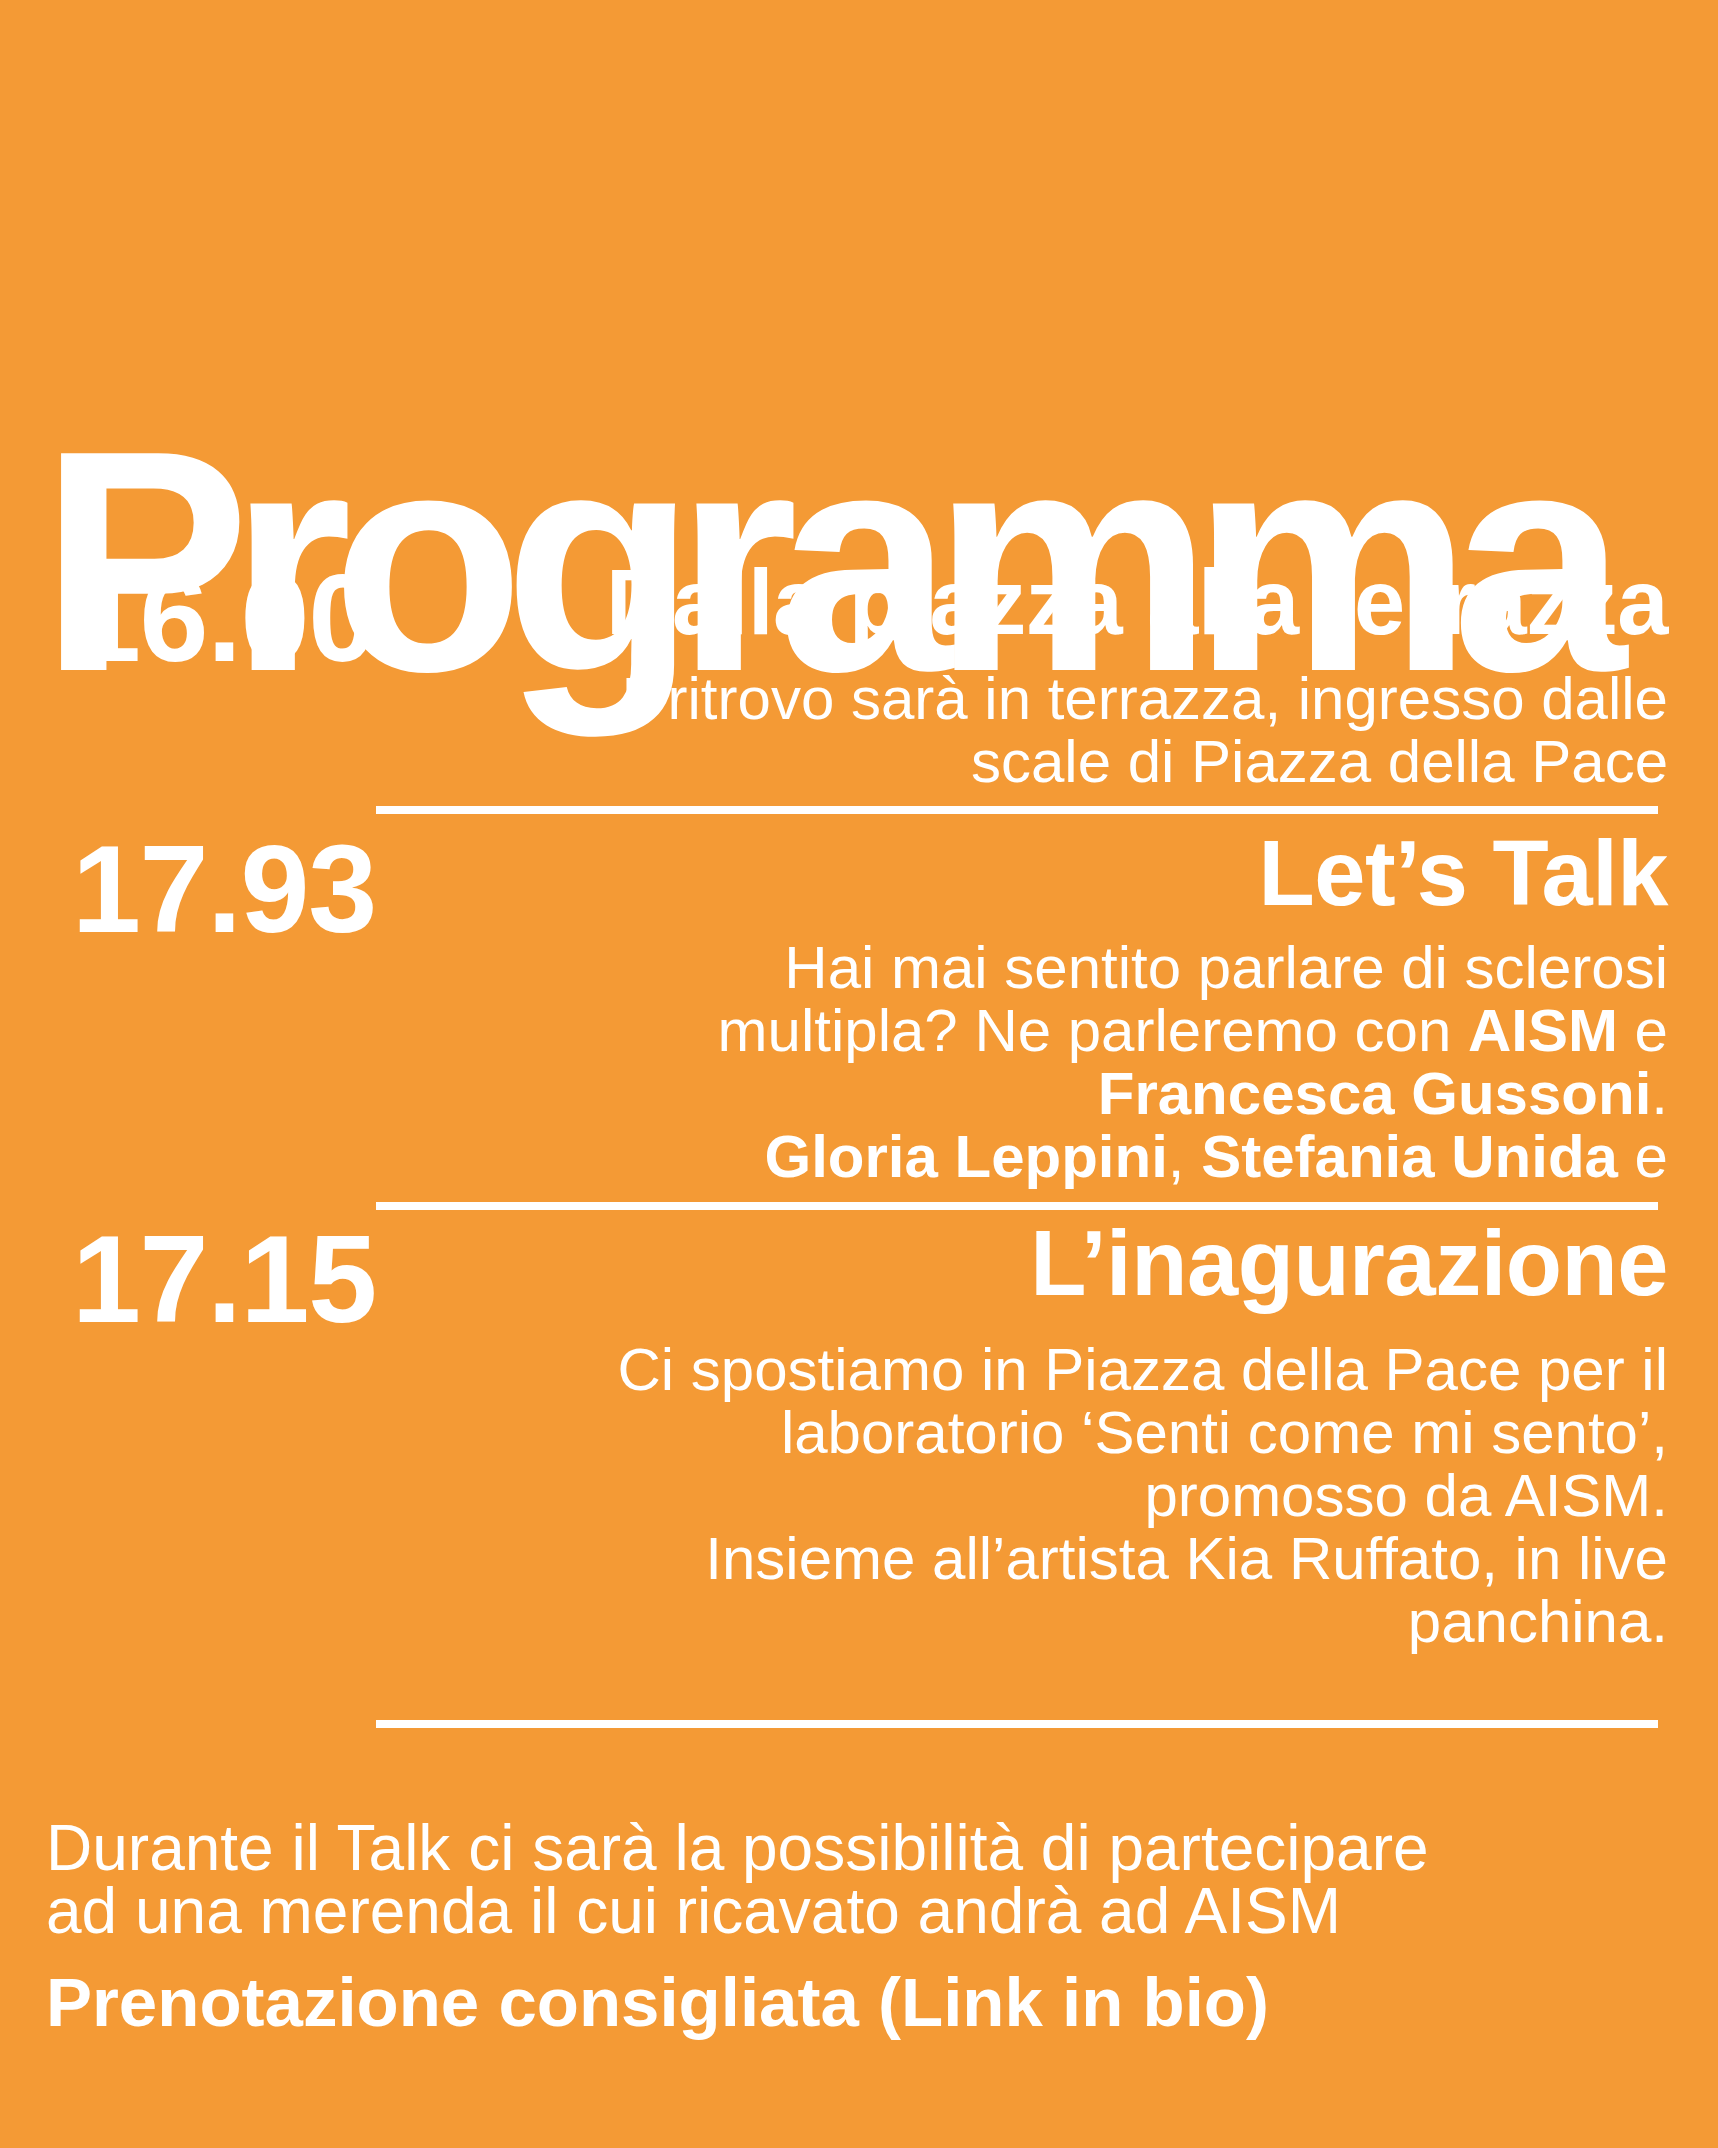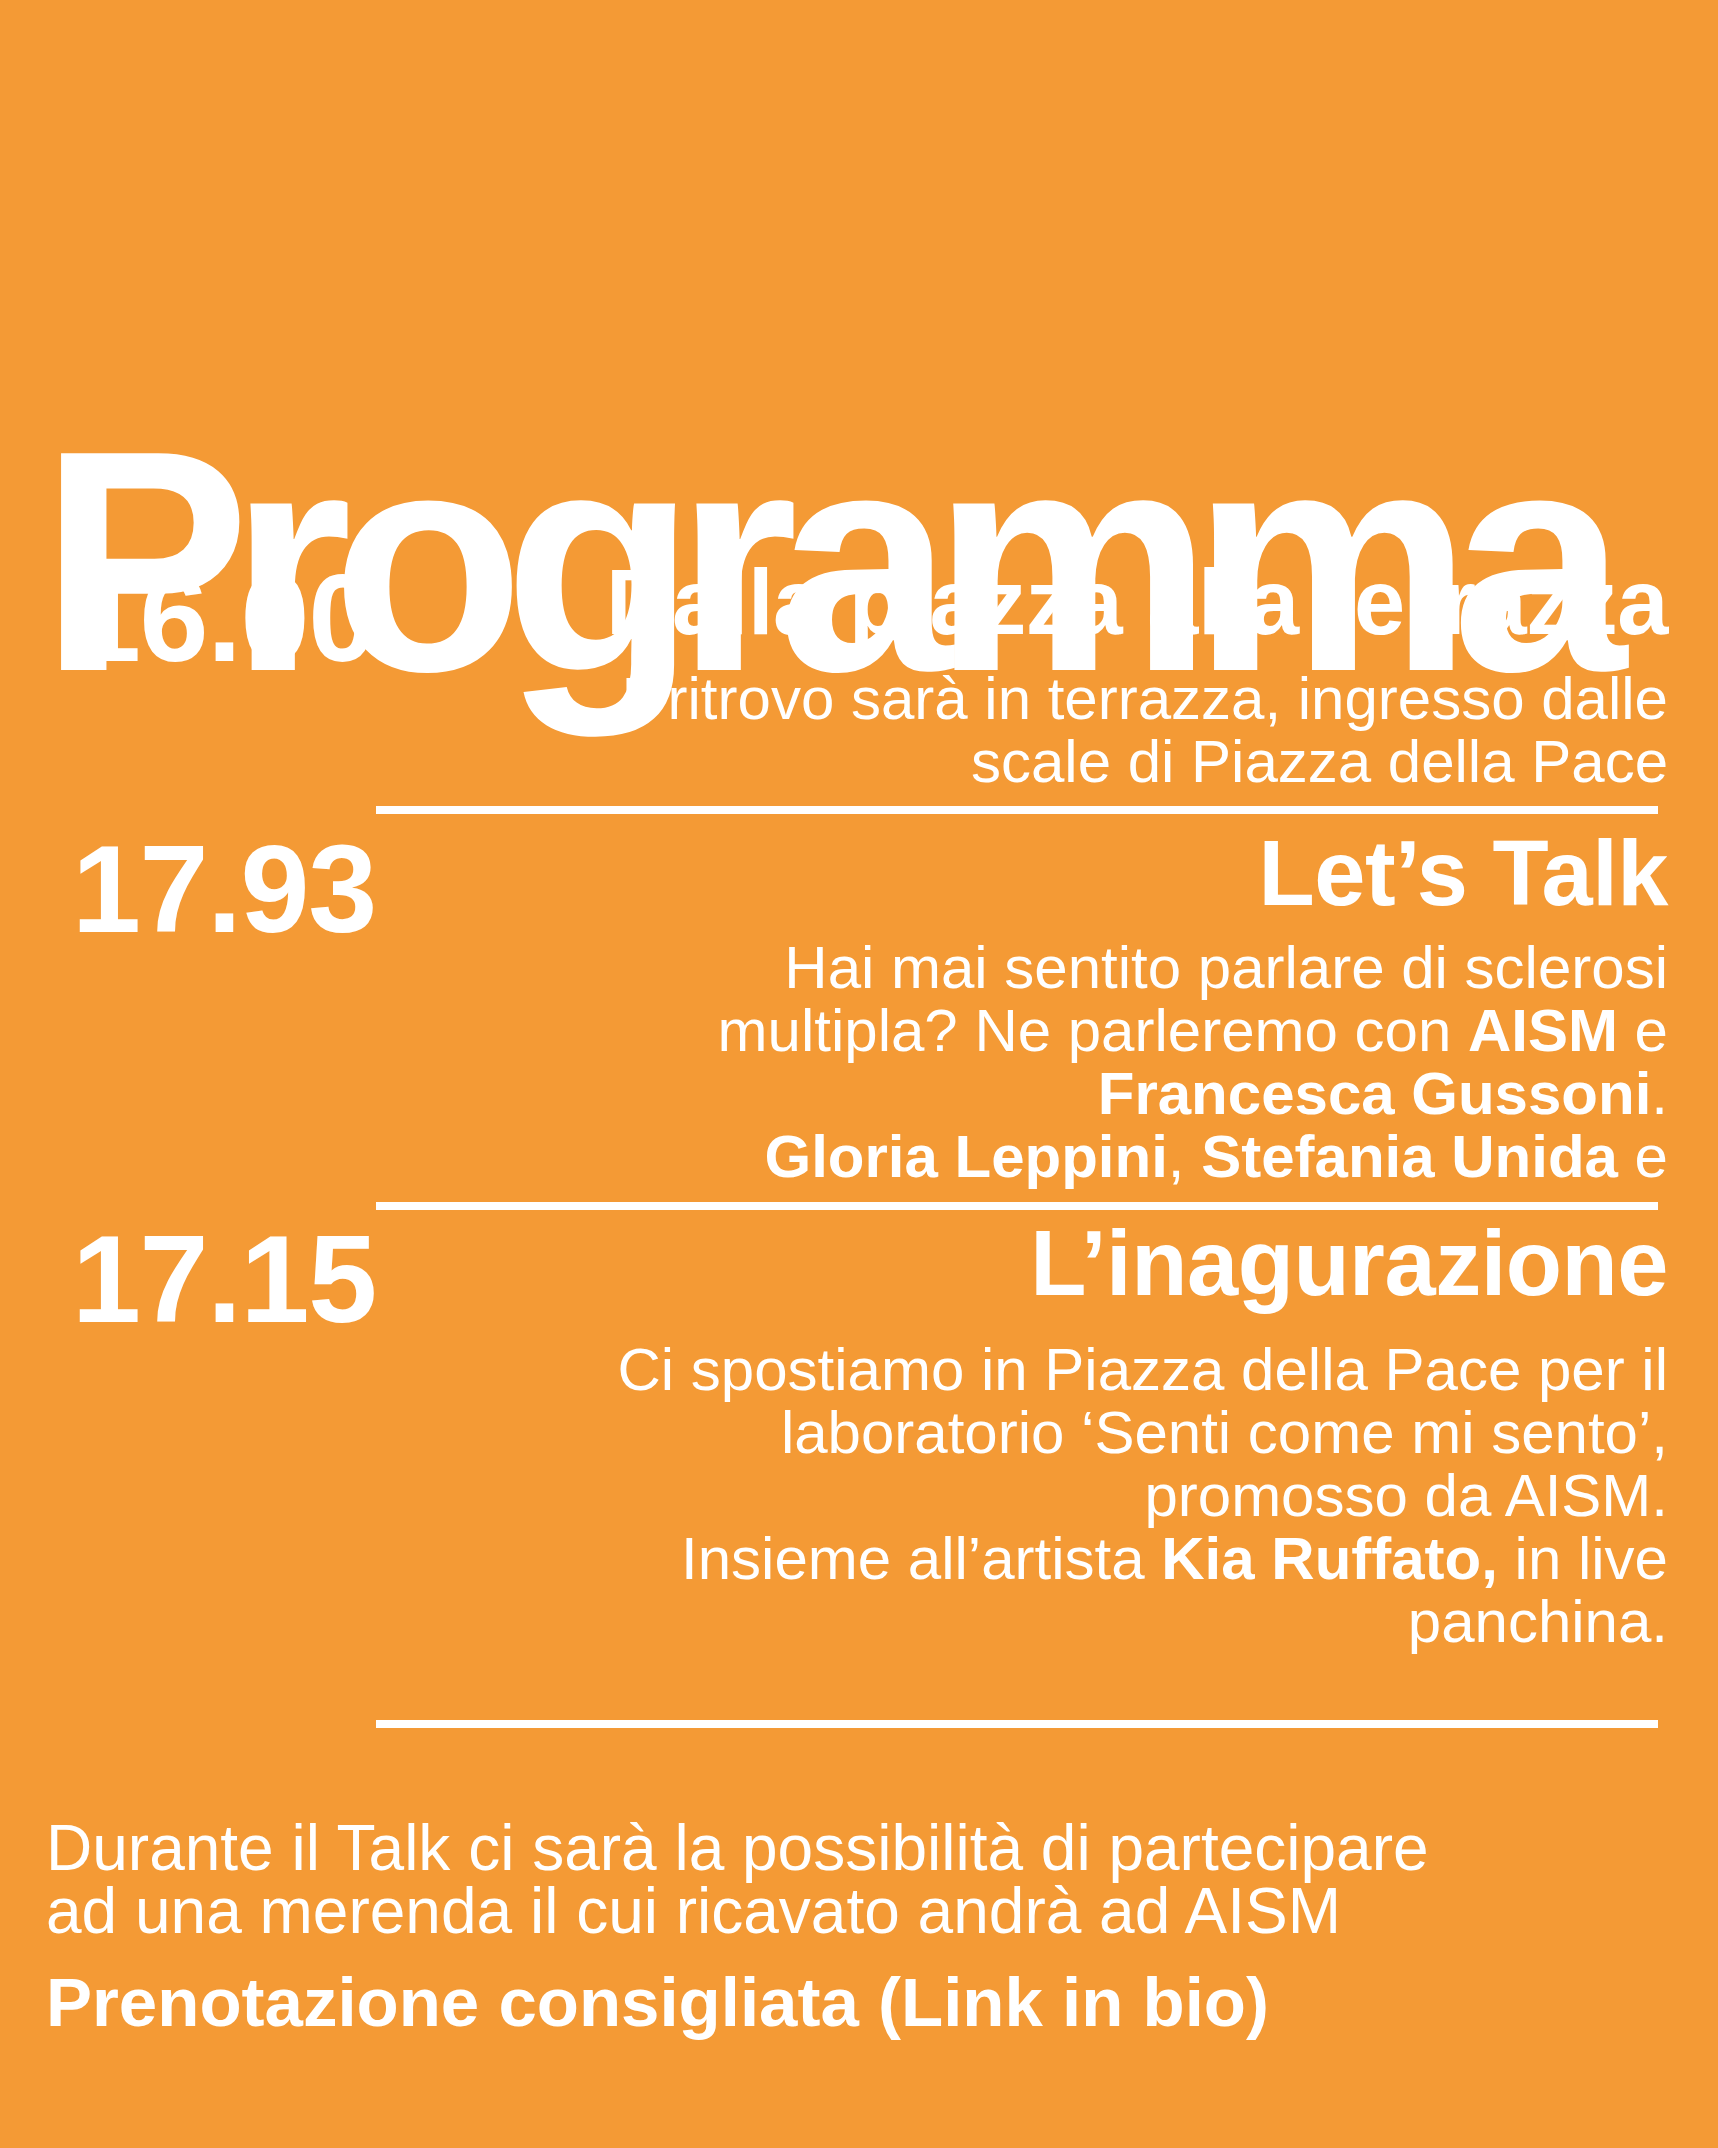--- a/index.html
+++ b/index.html
@@ -126,21 +126,21 @@
   <div class="divider divider-2"></div>
 
   <section class="section section-3">
     <div class="event-time">17.15</div>
     <div>
       <div class="event-title">L’inagurazione</div>
       <div class="event-desc">
         <div class="desc-line"><span>Ci spostiamo in Piazza della Pace per il</span></div>
         <div class="desc-line"><span>laboratorio ‘Senti come mi sento’,</span></div>
         <div class="desc-line"><span>promosso da AISM.</span></div>
-        <div class="desc-line"><span>Insieme all’artista </span><span style="font-weight: 700;">Kia Ruffato,</span><span> in live</span></div>
+        <div class="desc-line"><span>Insieme all’artista </span><span style="font-weight: 400;">Kia Ruffato,</span><span> in live</span></div>
         <div class="desc-line"><span>panchina.</span></div>
       </div>
     </div>
   </section>
 
   <div class="divider divider-3"></div>
 
   <footer class="footer">
     <div class="footer-line">Durante il Talk ci sarà la possibilità di partecipare</div>
     <div class="footer-line">ad una merenda il cui ricavato andrà ad AISM</div>

